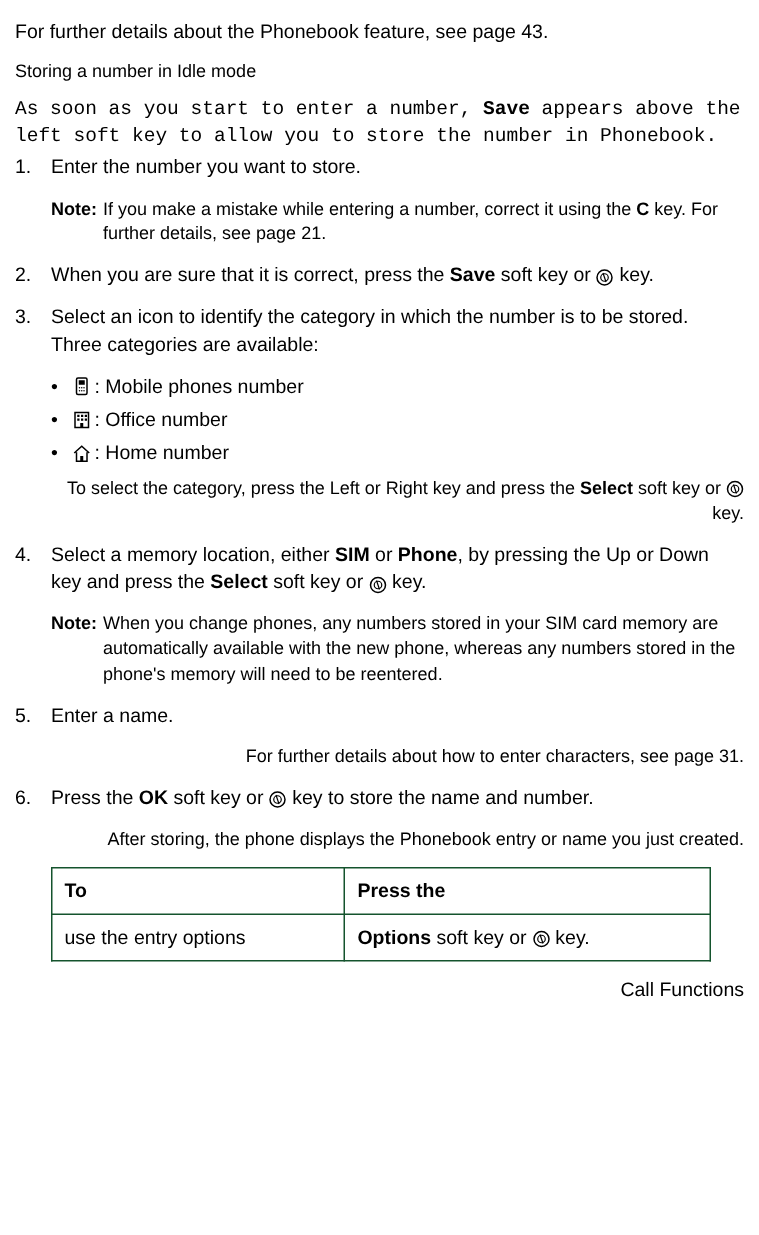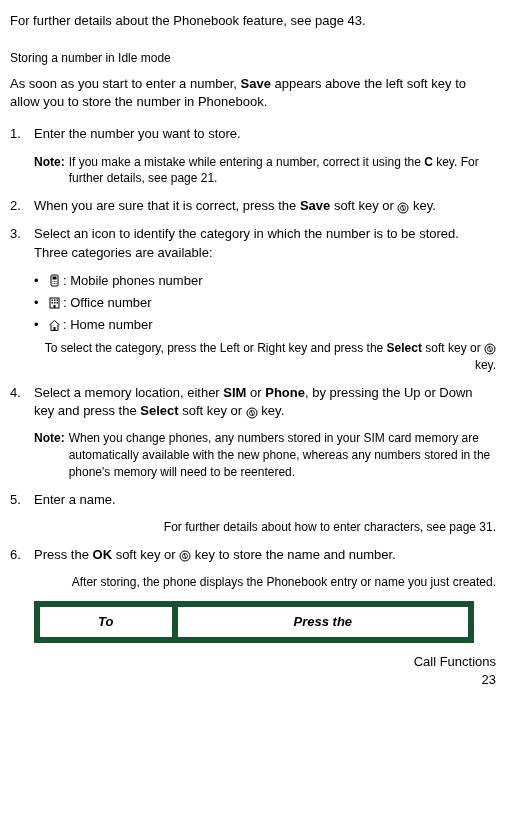--- a/index.html
+++ b/index.html
@@ -5,29 +5,30 @@
     body {
       font-family: Verdana, Arial, sans-serif;
       font-size: 13px;
       line-height: 1.4;
       color: #000;
       margin: 0;
       padding: 12px 10px;
       width: 486px;
     }
     .intro {
-      margin-bottom: 20px;
+      margin-bottom: 9px;
     }
     .heading {
       font-weight: normal;
       font-size: 12px;
       margin-bottom: 8px;
     }
     .para {
-      margin-bottom: 14px;
+      margin-bottom: 2px;
+      font-family: Liberation Mono, monospace;
     }
     .step {
       margin-bottom: 10px;
       display: flex;
     }
     .step-num {
       width: 24px;
       flex-shrink: 0;
     }
     .step-content {
@@ -75,26 +76,25 @@
     }
     .bold {
       font-weight: bold;
     }
     table {
       border-collapse: collapse;
       margin: 10px 0 10px 24px;
       width: 440px;
     }
     th, td {
-      border: 6px solid #14532d;
+      border: 1px solid #14532d;
       padding: 6px 8px;
-      text-align: center;
+      text-align: left;
       vertical-align: top;
       font-size: 13px;
-      font-style: italic;
     }
     th {
       font-weight: bold;
     }
     .footer {
       text-align: right;
       margin-top: 0;
       font-size: 13px;
     }
     .icon-inline {
@@ -231,19 +231,28 @@
 </div>
 
 <div class="sub-para">After storing, the phone displays the Phonebook entry or name you just created.</div>
 
 <table>
   <tbody>
       <tr>
     <th>To</th>
     <th>Press the</th>
   </tr>
+  <tr>
+    <td>use the entry options</td>
+    <td>
+      <span class="bold">Options</span><span> soft key or </span><span class="icon-inline"><svg viewBox="0 0 12 12">
+              <circle cx="6" cy="6" r="5" fill="none" stroke="#000" stroke-width="1"></circle>
+              <circle cx="6" cy="6" r="2.5" fill="none" stroke="#000" stroke-width="0.8"></circle>
+              <line x1="5" y1="3" x2="7" y2="9" stroke="#000" stroke-width="0.8"></line>
+            </svg></span><span> key.</span>
+    </td>
+  </tr>
 </tbody>
   </table>
 
 <div class="footer">
   <div>Call Functions</div>
-  <div>23</div>
 </div>
 
 </body></html>

